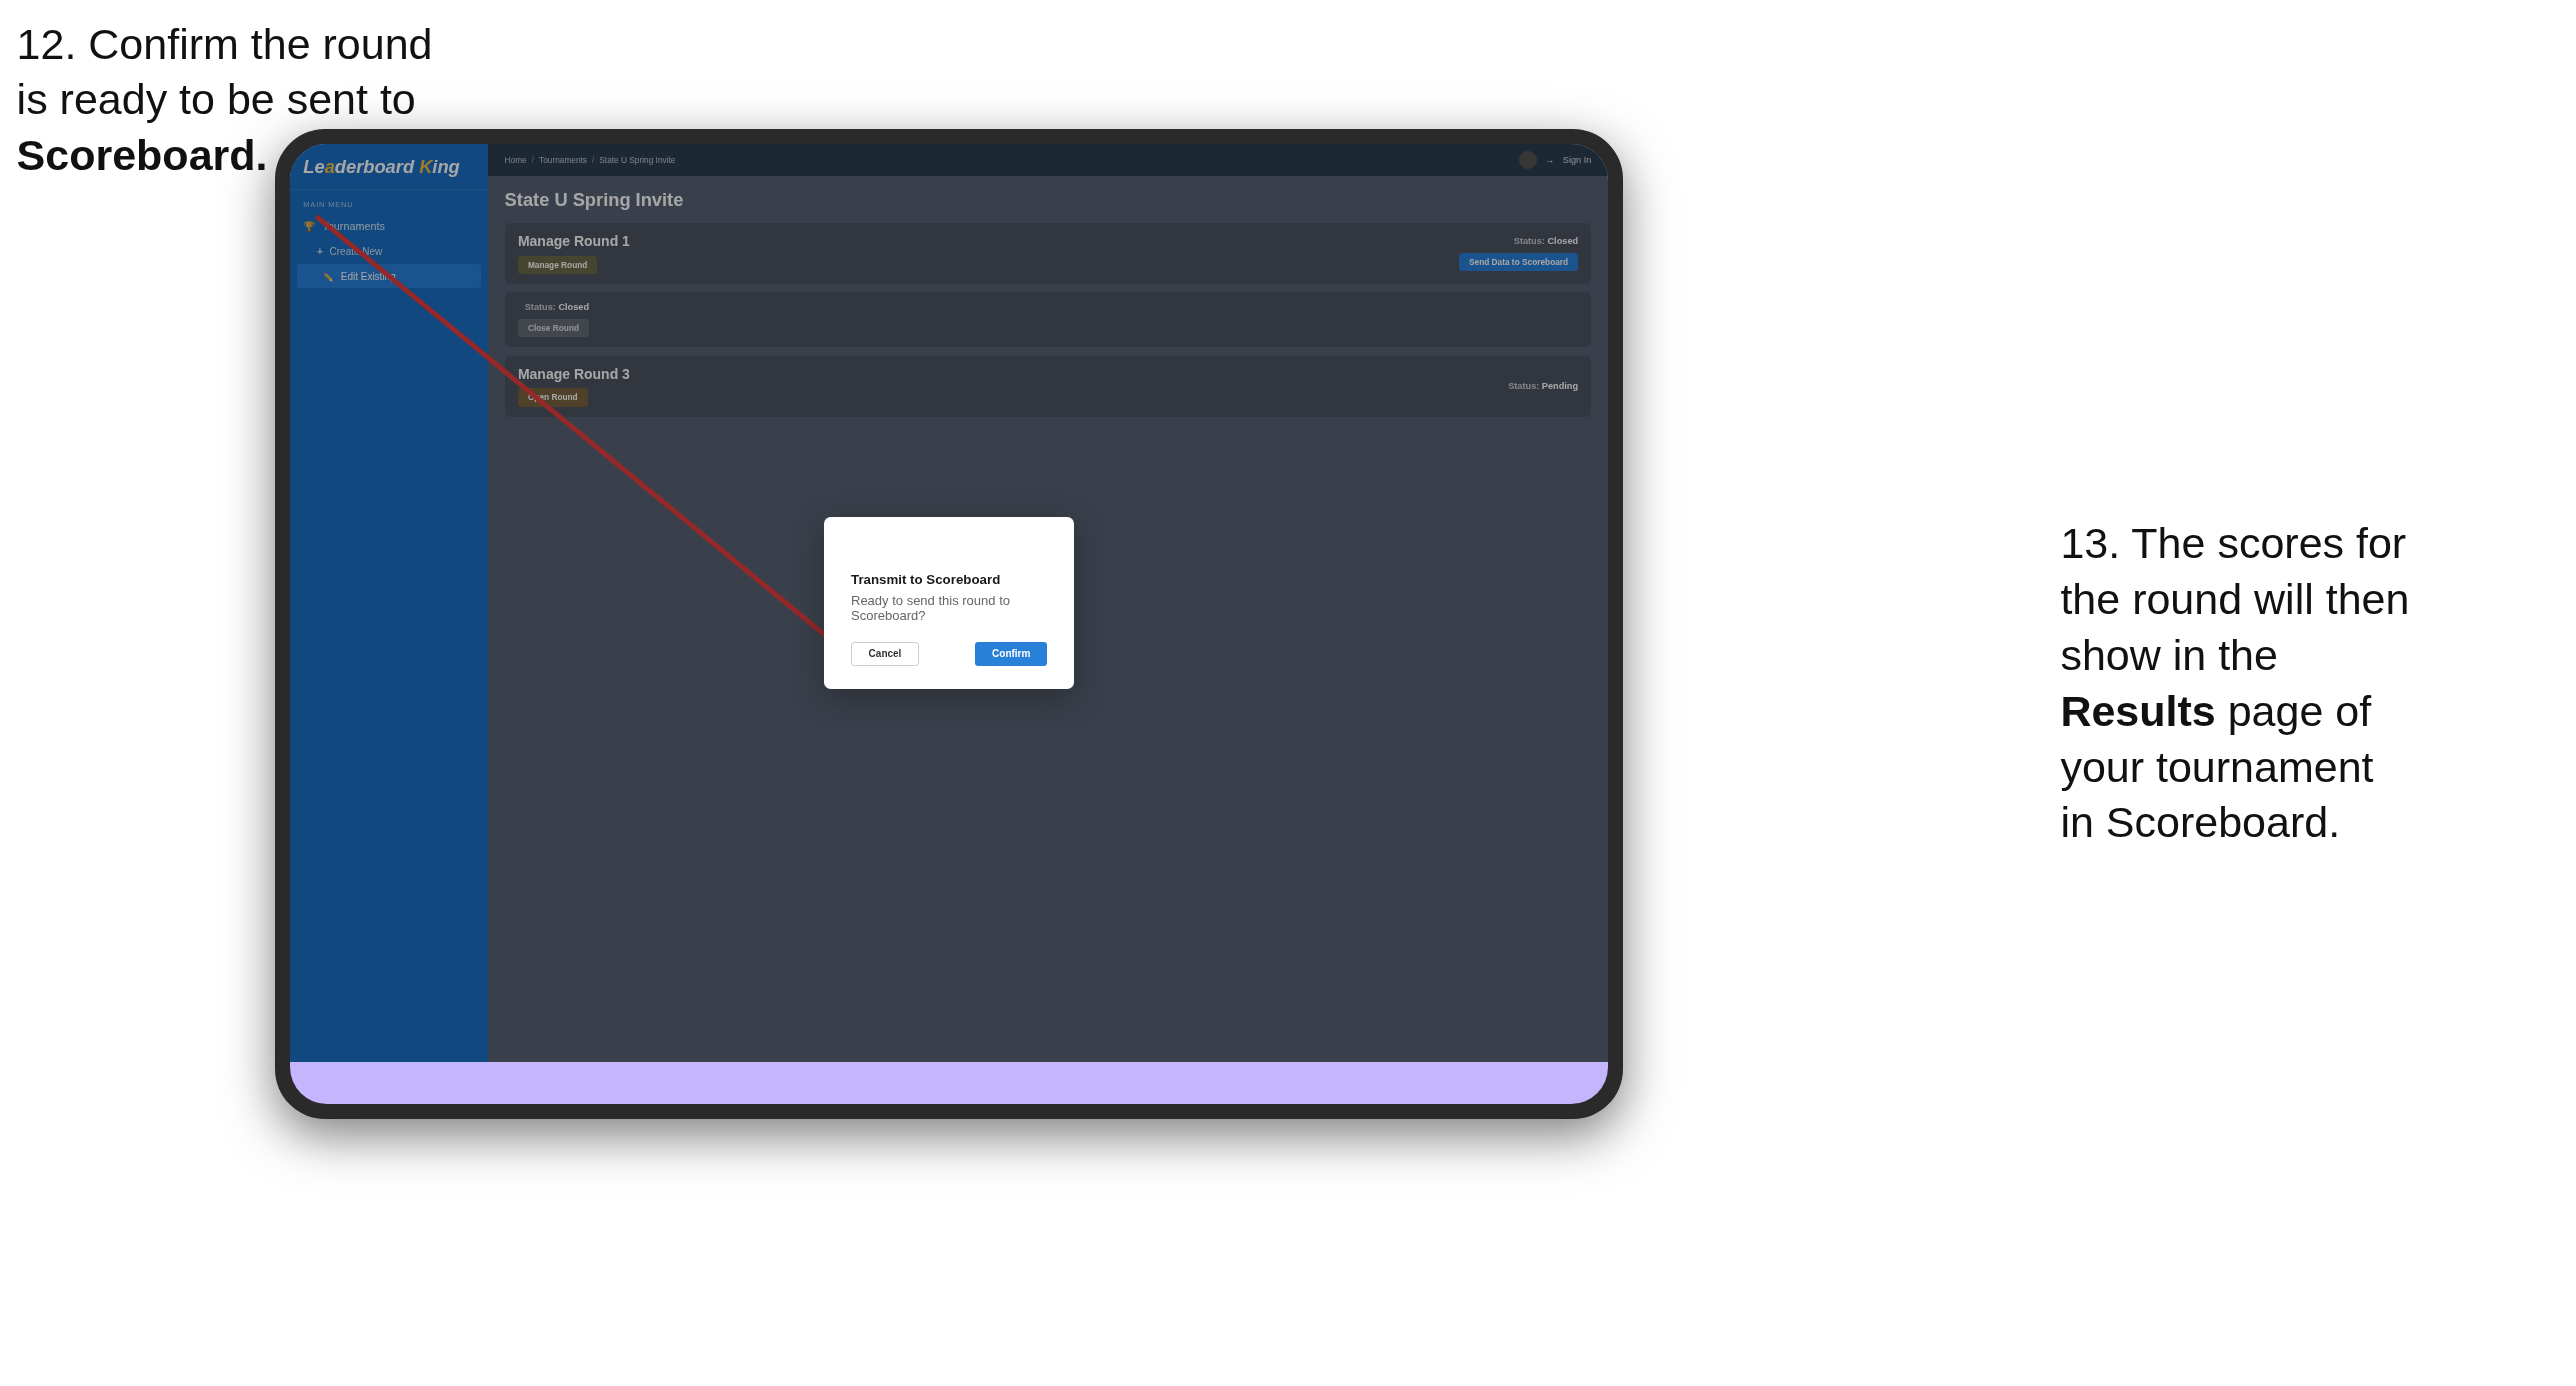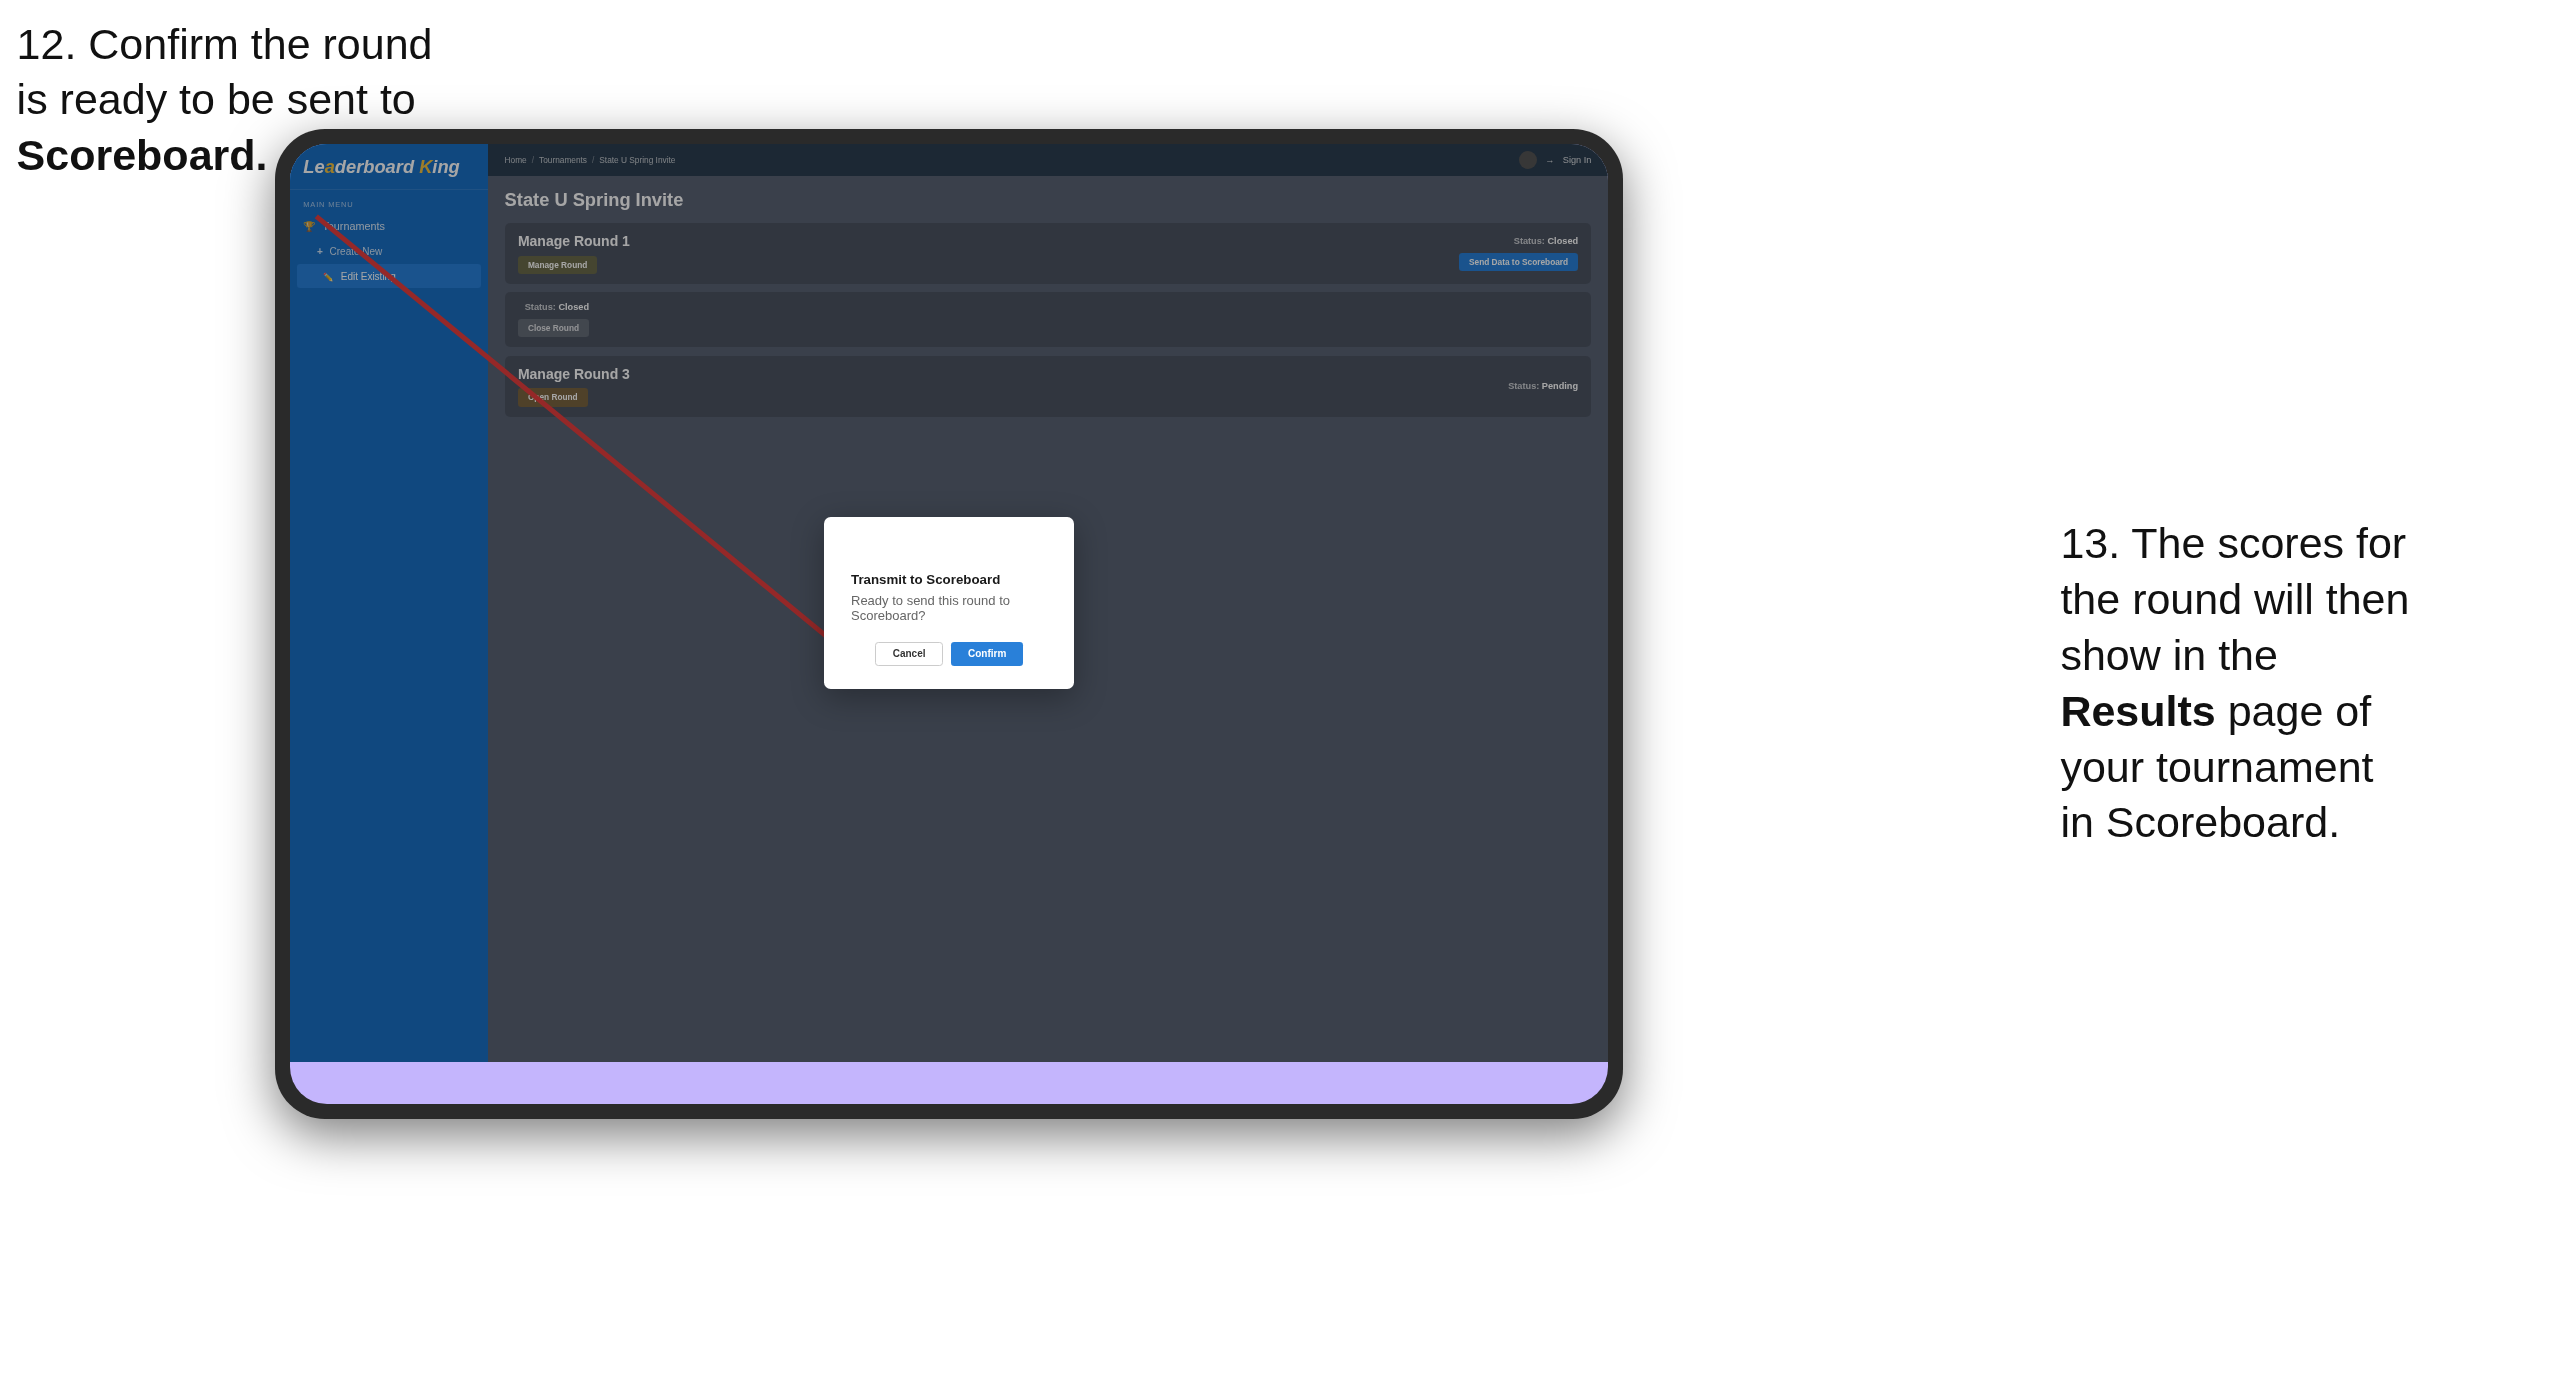--- a/index.html
+++ b/index.html
@@ -335,21 +335,21 @@
 
     .modal-subtitle {
       font-size: 13px;
       color: #666;
       margin-bottom: 18.3px;
     }
 
     .modal-actions {
       display: flex;
       gap: 8.3px;
-      justify-content: center;
+      justify-content: space-between;
     }
 
     .modal-btn-cancel {
       padding: 5.8px 16.6px;
       border-radius: 3.3px;
       border: 0.8px solid #ccc;
       background: white;
       font-size: 10px;
       font-weight: 600;
       color: #333;

